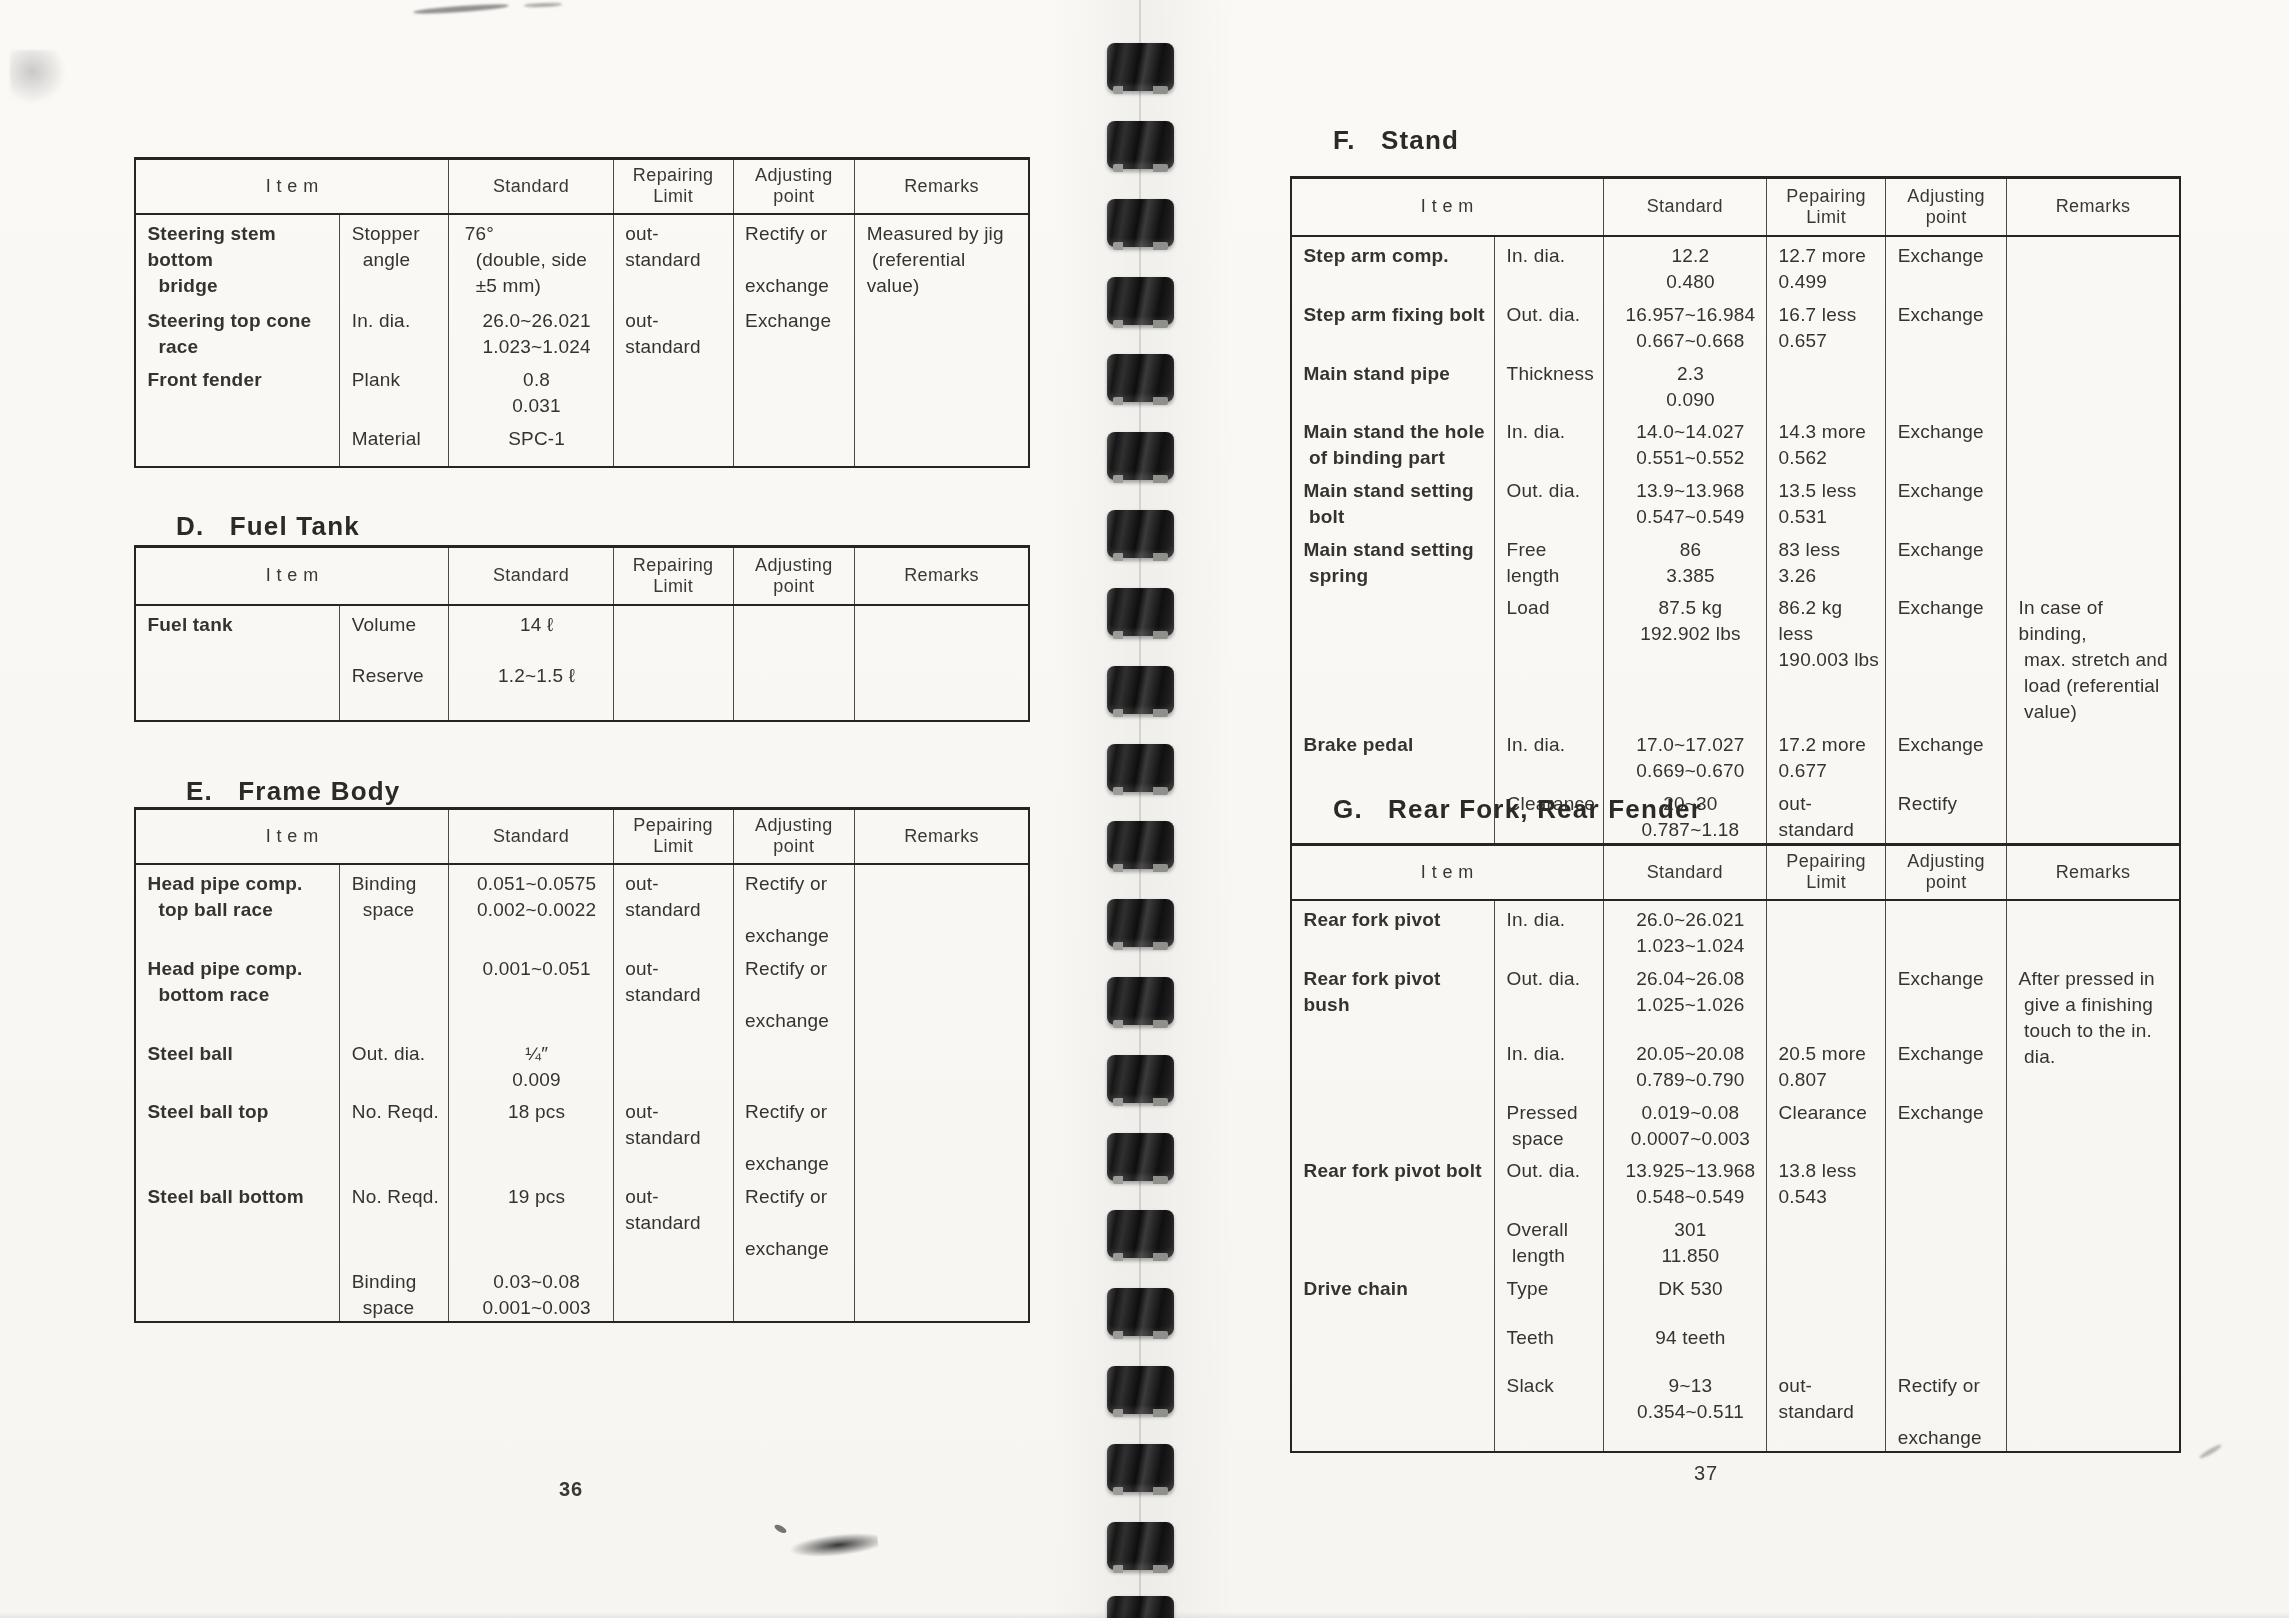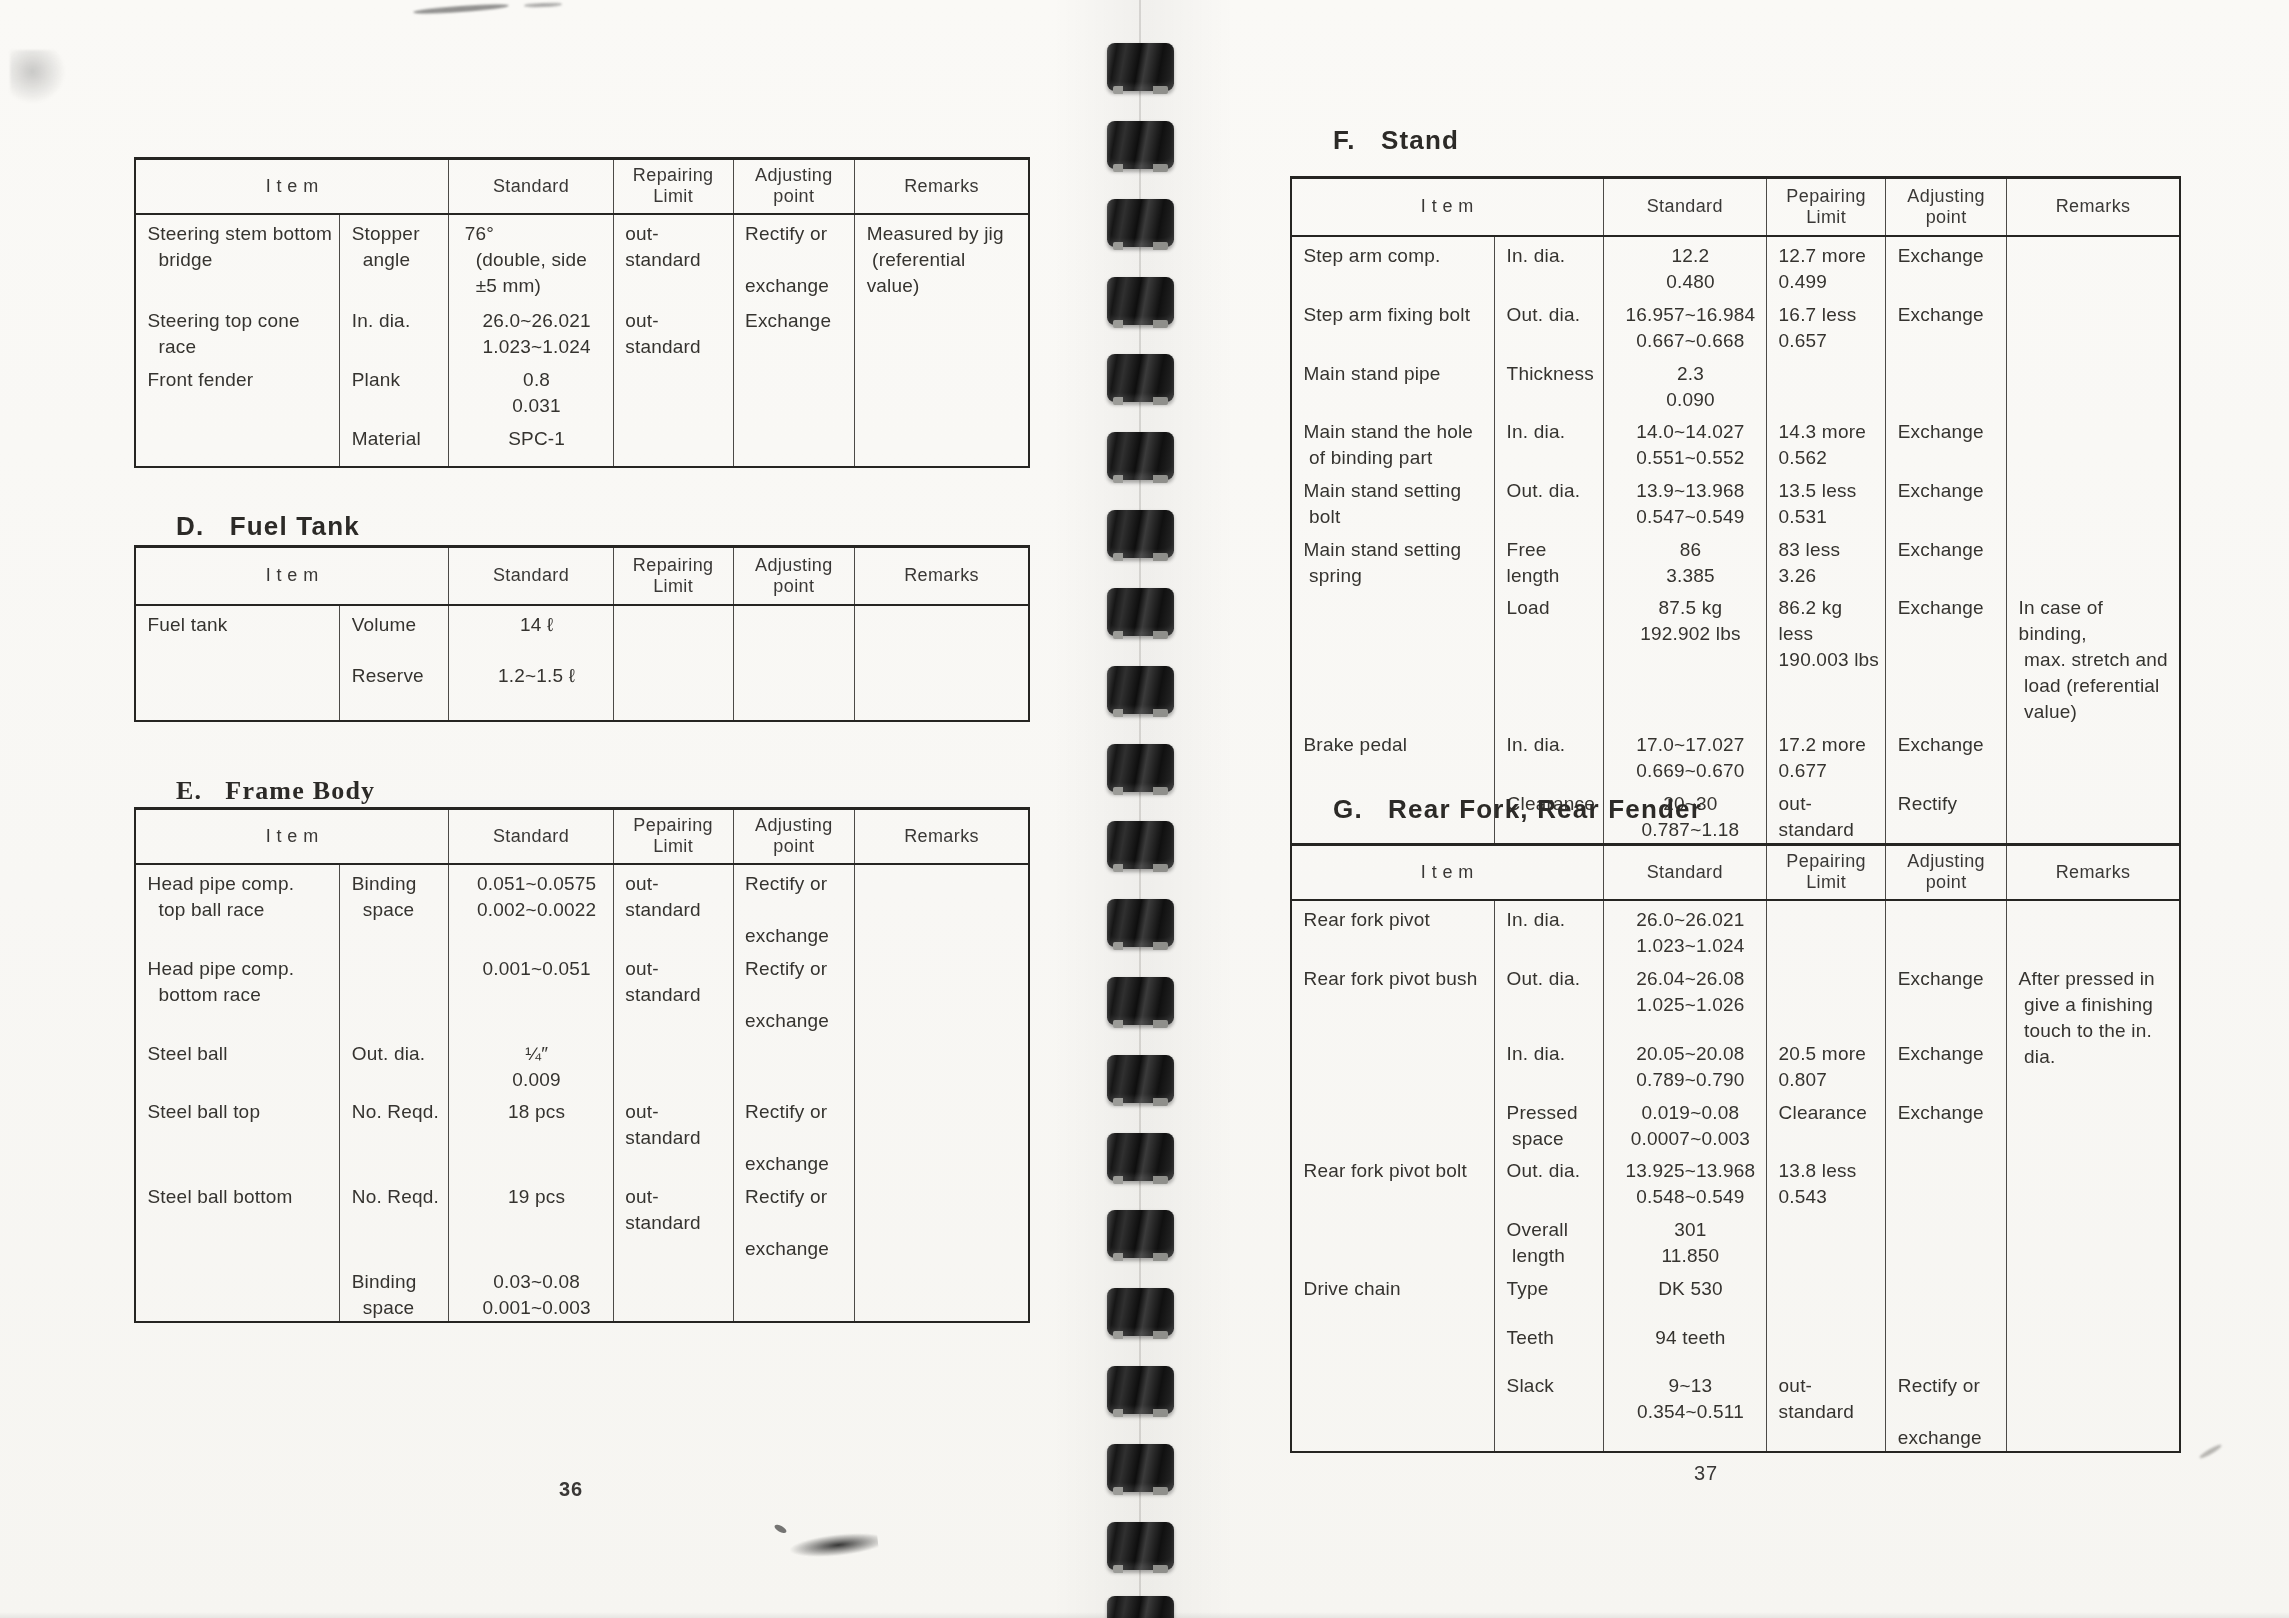--- a/index.html
+++ b/index.html
@@ -19,21 +19,21 @@
     font-weight:normal;font-size:18px;letter-spacing:0.4px;color:#3a3836;
     border-bottom:2.9px solid #262522;vertical-align:middle;text-align:center;
     border-left:1.9px solid #4c4a47;
   }
   .spec-table th:first-child{border-left:none;}
   .spec-table td{
     font-size:19px;line-height:26px;vertical-align:top;text-align:left;
     padding:6.7px 5.8px 0 11.5px;white-space:pre-wrap;overflow:hidden;
     border-left:1.9px solid #4c4a47;color:#35332f;letter-spacing:0.2px;
   }
-  .spec-table td:first-child{border-left:none;}
+  .spec-table td:first-child{border-left:none;font-weight:bold;}
   .spec-table td.std{text-align:center;padding-left:17px;}
   .spec-table td.std.al{text-align:left;padding-left:15.4px;}
   .col-item{width:22.9%;} .col-sub{width:12.2%;} .col-std{width:18.4%;}
   .col-rep{width:13.4%;} .col-adj{width:13.6%;} .col-rem{width:19.5%;}
   
   .section-title{
     position:absolute;font-weight:bold;font-size:26px;letter-spacing:1.2px;
     color:#2c2a27;white-space:pre;
   }
   .page-number{position:absolute;font-size:20px;color:#3a3836;letter-spacing:1px;}
@@ -178,21 +178,21 @@
           <td>Reserve</td>
           <td class="std">1.2~1.5 ℓ</td>
           <td></td>
           <td></td>
           <td></td>
         </tr>
       </tbody>
         </table>
     </div>
 
-    <div class="section-title" style="left:176px;top:776px;font-family:Liberation Serif, serif;">E.   Frame Body</div>
+    <div class="section-title" style="left:186px;top:776px;">E.   Frame Body</div>
     <div class="spec-table" style="left:134px;top:807px;width:896px;height:434px;">
       <table>
         <colgroup>
             <col class="col-item">
             <col class="col-sub">
             <col class="col-std">
             <col class="col-rep">
             <col class="col-adj">
             <col class="col-rem">
           </colgroup>

